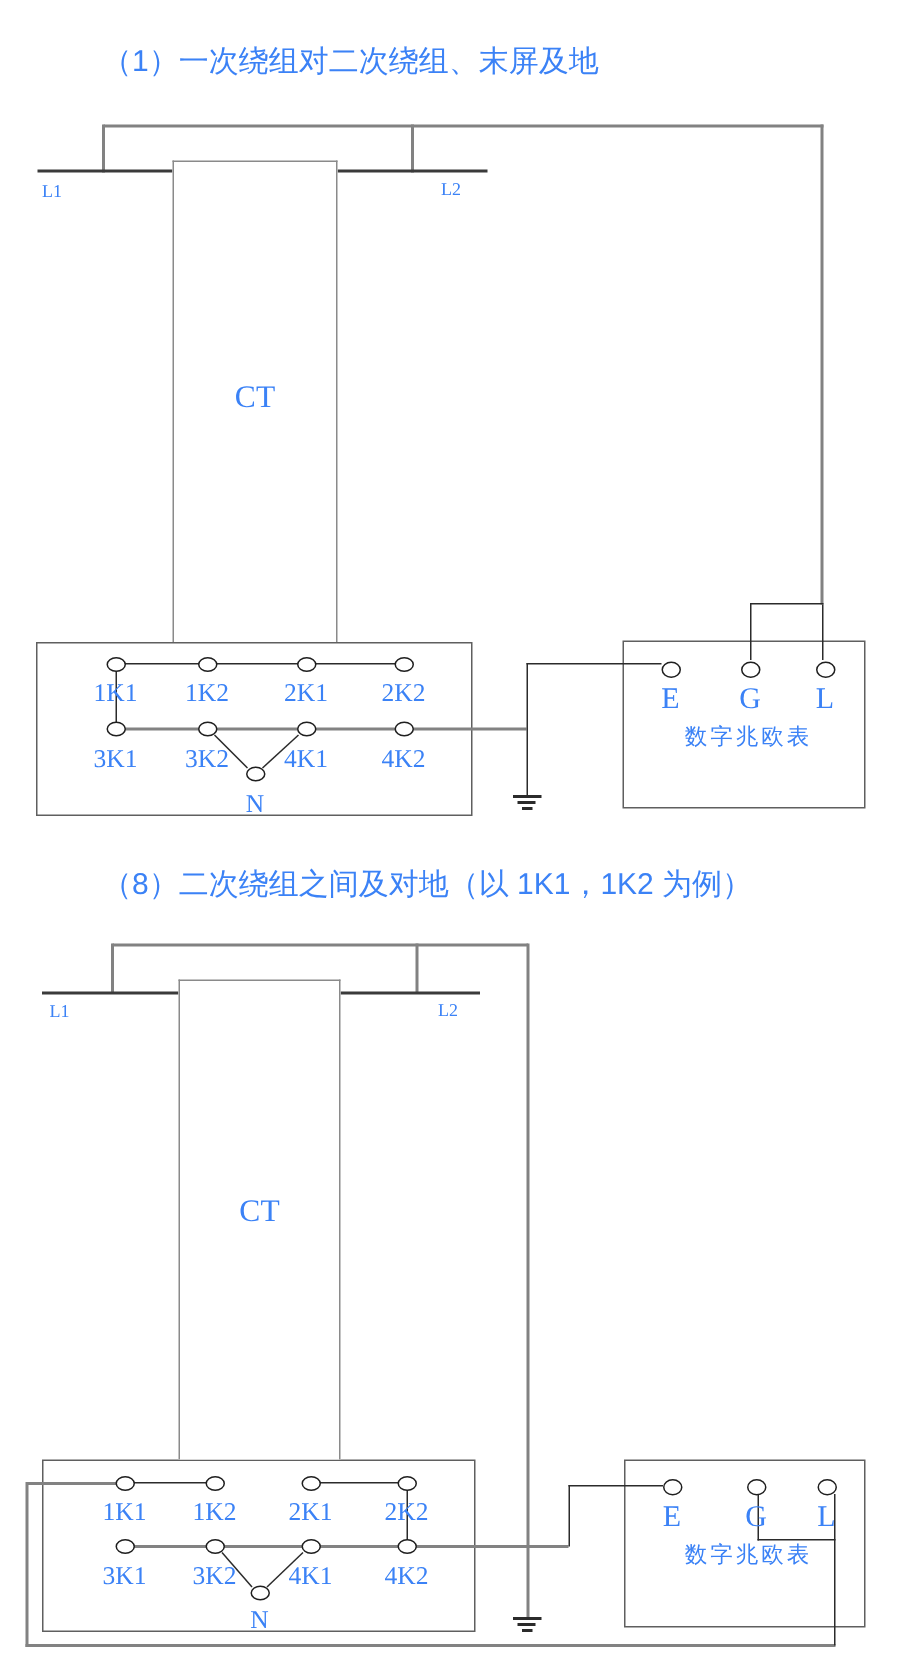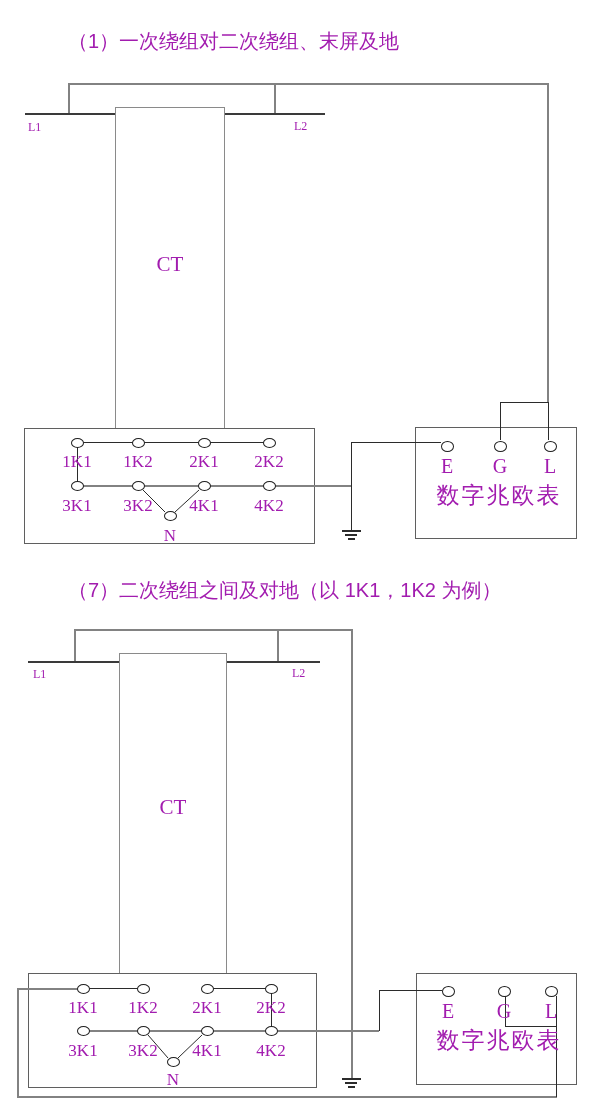--- a/index.html
+++ b/index.html
@@ -1,17 +1,17 @@
 <!DOCTYPE html>
 <html><head>
 <meta charset="utf-8">
 <style>
   html,body{margin:0;padding:0;background:#ffffff;}
   #canvas{position:relative;width:612px;height:1115px;background:#ffffff;overflow:hidden;
-          font-family:"Liberation Serif", serif;color:#a21caf;}
+          font-family:"Liberation Serif", serif;color:#3b82f6;}
   .grp{position:absolute;inset:0;}
   
   .hb{position:absolute;height:1px;background:#2b2b2b;z-index:1;}   
   .vb{position:absolute;width:1px;background:#2b2b2b;z-index:1;}    
   .hw{position:absolute;height:2px;background:#828282;z-index:1;}   
   .vw{position:absolute;width:2px;background:#828282;z-index:1;}    
   .bar{position:absolute;height:2px;background:#3a3a3a;z-index:1;}  
   
   .box{position:absolute;border:1px solid #5f5f5f;background:transparent;z-index:0;box-sizing:border-box;}
   .ctbox{position:absolute;border:1px solid #8a8a8a;border-bottom:none;background:#ffffff;z-index:1;box-sizing:border-box;}
@@ -21,21 +21,21 @@
   .mterm{position:absolute;width:13px;height:11px;border:1px solid #1f1f1f;border-radius:50%;
          background:#ffffff;z-index:2;box-sizing:border-box;}
   
   .lbl{position:absolute;z-index:3;white-space:nowrap;line-height:1;}
   .cjk{font-family:"Liberation Sans", sans-serif;}
   .title{font-size:20px;}
   .big{font-size:12px;}
   .ct{font-size:21px;transform:translateX(-50%);}
   .k{font-size:17px;transform:translateX(-50%);}
   .egl{font-size:20px;transform:translateX(-50%);}
-  .meter{font-size:23px;letter-spacing:2px;transform:translateX(-50%);}
+  .meter{font-size:15px;letter-spacing:2px;transform:translateX(-50%);}
   .nlbl{font-size:17px;transform:translateX(-50%);}
   
   .gbar{position:absolute;height:2px;background:#2b2b2b;z-index:2;}
   svg{position:absolute;z-index:2;}
 </style>
 </head>
 <body>
 
 <div id="canvas">
 
@@ -98,21 +98,21 @@
     <div class="mterm" style="left:441px;top:441px;"></div>
     <div class="mterm" style="left:494px;top:441px;"></div>
     <div class="mterm" style="left:544px;top:441px;"></div>
     <span class="lbl egl" style="left:447px;top:456px;">E</span>
     <span class="lbl egl" style="left:500px;top:456px;">G</span>
     <span class="lbl egl" style="left:550px;top:456px;">L</span>
     <span class="lbl cjk meter" style="left:499px;top:484px;">数字兆欧表</span>
   </div>
 
   <div class="grp">
-    <span class="lbl cjk title" style="left:68px;top:580px;">（7）二次绕组之间及对地（以 1K1，1K2 为例）</span>
+    <span class="lbl cjk title" style="left:68px;top:580px;">（8）二次绕组之间及对地（以 1K1，1K2 为例）</span>
 
     <div class="hw" style="left:75px;top:629px;width:277px;"></div>
     <div class="vw" style="left:74px;top:629px;height:33px;"></div>
     <div class="vw" style="left:277px;top:629px;height:33px;"></div>
     <div class="vw" style="left:351px;top:629px;height:450px;"></div>
 
     <div class="bar" style="left:28px;top:661px;width:91px;"></div>
     <div class="bar" style="left:227px;top:661px;width:93px;"></div>
     <span class="lbl big" style="left:33px;top:668px;">L1</span>
     <span class="lbl big" style="left:292px;top:667px;">L2</span>

